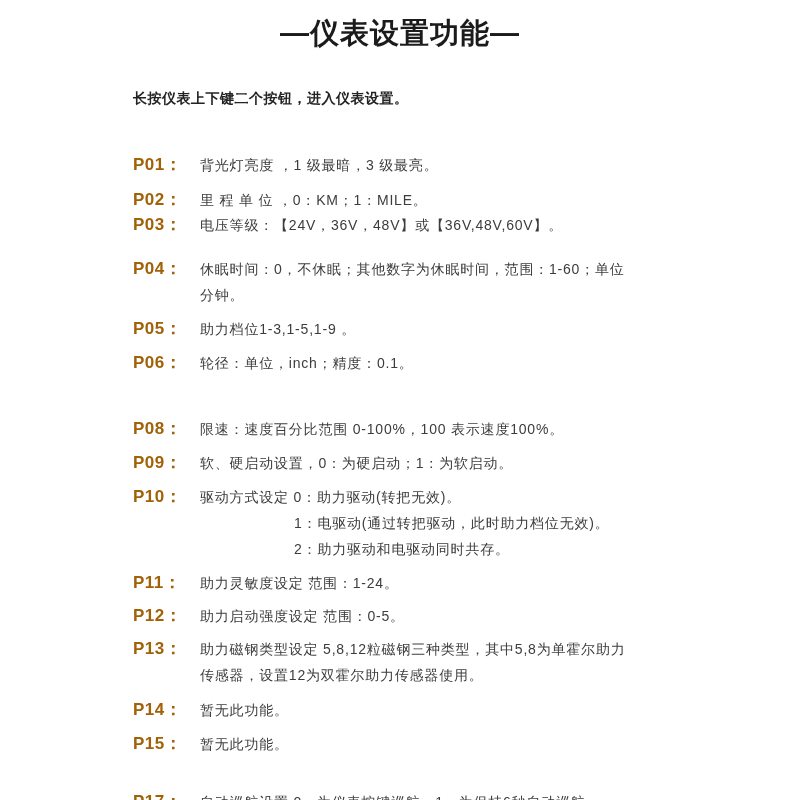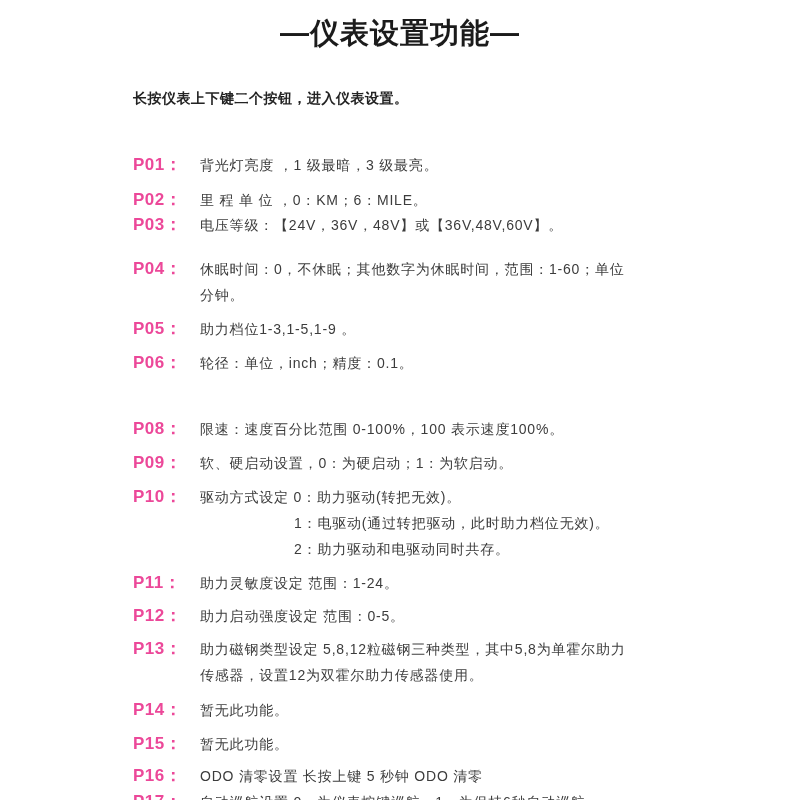--- a/index.html
+++ b/index.html
@@ -32,21 +32,21 @@
     position:absolute;
     left:133px;
     display:flex;
     align-items:baseline;
   }
   .plabel{
     flex:0 0 55px;
     width:55px;
     font-size:17px;
     font-weight:700;
-    color:#ec4899;
+    color:#a16207;
     letter-spacing:0.5px;
   }
   .desc{
     width:510px;
     font-size:14px;
     color:#3c3c3c;
     letter-spacing:0.8px;
     margin-left:12px;
   }
   .line{
@@ -69,21 +69,21 @@
   <div class="item" style="top:152px">
     <span class="plabel">P01：</span>
     <div class="desc">
         <div class="line">背光灯亮度 ，1 级最暗，3 级最亮。</div>
       </div>
   </div>
 
   <div class="item" style="top:187px">
     <span class="plabel">P02：</span>
     <div class="desc">
-        <div class="line">里 程 单 位 ，0：KM；6：MILE。</div>
+        <div class="line">里 程 单 位 ，0：KM；1：MILE。</div>
       </div>
   </div>
 
   <div class="item" style="top:212px">
     <span class="plabel">P03：</span>
     <div class="desc">
         <div class="line">电压等级：【24V，36V，48V】或【36V,48V,60V】。</div>
       </div>
   </div>
 
@@ -162,26 +162,20 @@
       </div>
   </div>
 
   <div class="item" style="top:731px">
     <span class="plabel">P15：</span>
     <div class="desc">
         <div class="line">暂无此功能。</div>
       </div>
   </div>
 
-  <div class="item" style="top:763px">
-    <span class="plabel">P16：</span>
-    <div class="desc">
-        <div class="line">ODO 清零设置 长按上键 5 秒钟 ODO 清零</div>
-      </div>
-  </div>
 
   <div class="item" style="top:789px">
     <span class="plabel">P17：</span>
     <div class="desc">
         <div class="line">自动巡航设置 0：为仪表按键巡航；1：为保持6秒自动巡航</div>
       </div>
   </div>
 
 </div>
 

